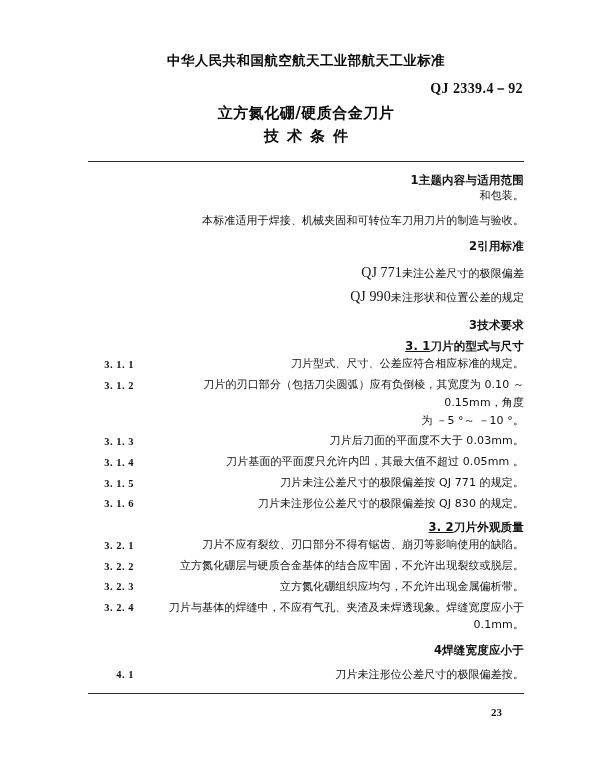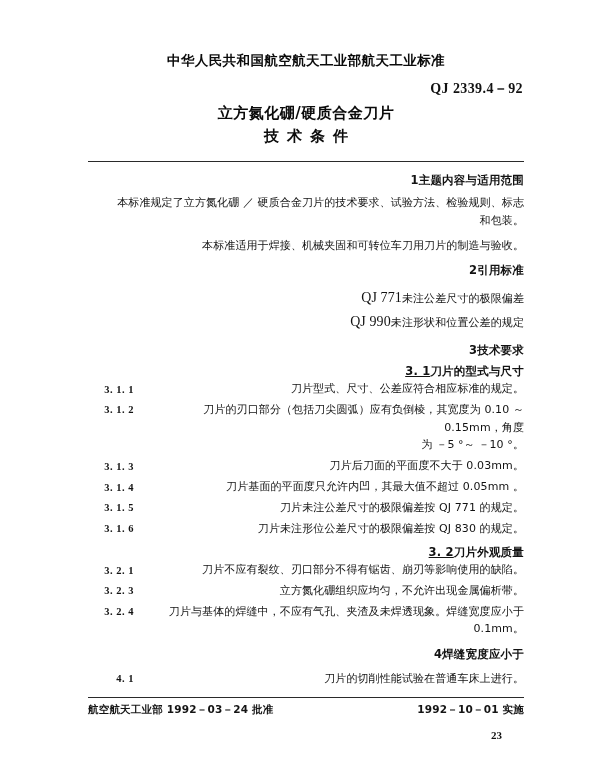--- a/index.html
+++ b/index.html
@@ -191,21 +191,20 @@
     <div class="std-no">QJ 2339.4－92</div>
 
     <div class="doc-title">立方氮化硼/硬质合金刀片</div>
     <div class="doc-subtitle">技术条件</div>
 
     <hr class="rule rule-top">
 
     <div class="body-area">
 
       <div class="sec-head"><span class="num">1</span><span>主题内容与适用范围</span></div>
-      <p class="para">本标准规定了立方氮化硼 ／ 硬质合金刀片的技术要求、试验方法、检验规则、标志</p>
       <p class="para cont">和包装。</p>
       <p class="para">本标准适用于焊接、机械夹固和可转位车刀用刀片的制造与验收。</p>
 
       <div class="sec-head"><span class="num">2</span><span>引用标准</span></div>
       <div class="ref-list">
         <div class="ref-row"><span class="ref-code">QJ 771</span><span>未注公差尺寸的极限偏差</span></div>
         <div class="ref-row"><span class="ref-code">QJ 990</span><span>未注形状和位置公差的规定</span></div>
       </div>
 
       <div class="sec-head"><span class="num">3</span><span>技术要求</span></div>
@@ -245,44 +244,44 @@
         <span class="ctext">刀片未注形位公差尺寸的极限偏差按 QJ 830 的规定。</span>
       </div>
 
       <div class="sec-head sub"><span class="num">3. 2</span><span>刀片外观质量</span></div>
 
       <div class="clause">
         <span class="cnum">3. 2. 1</span>
         <span class="ctext">刀片不应有裂纹、刃口部分不得有锯齿、崩刃等影响使用的缺陷。</span>
       </div>
 
+      <div class="clause">
+        <span class="cnum">3. 2. 2</span>
+        <span class="ctext">立方氮化硼层与硬质合金基体的结合应牢固，不允许出现裂纹或脱层。</span>
+      </div>
 
       <div class="clause">
         <span class="cnum">3. 2. 3</span>
         <span class="ctext">立方氮化硼组织应均匀，不允许出现金属偏析带。</span>
       </div>
 
       <div class="clause">
         <span class="cnum">3. 2. 4</span>
         <span class="ctext">
           <span>刀片与基体的焊缝中，不应有气孔、夹渣及未焊透现象。焊缝宽度应小于</span>
           <span class="ovf">0.1mm。</span>
         </span>
       </div>
 
       <div class="sec-head"><span class="num">4</span><span>焊缝宽度应小于</span></div>
 
       <div class="clause" style="margin-top:9px;">
         <span class="cnum">4. 1</span>
-        <span class="ctext">刀片的切削性能试验在普通车床上进行。</span>
+        <span class="ctext">刀片未注形位公差尺寸的极限偏差按。</span>
       </div>
 
     </div>
 
     <hr class="rule rule-bottom">
-    <div class="footer-row">
-      <span>航空航天工业部 1992－03－24 批准</span>
-      <span>1992－10－01 实施</span>
-    </div>
     <div class="page-num">23</div>
 
   </div>
 </div>
 
 </body></html>

